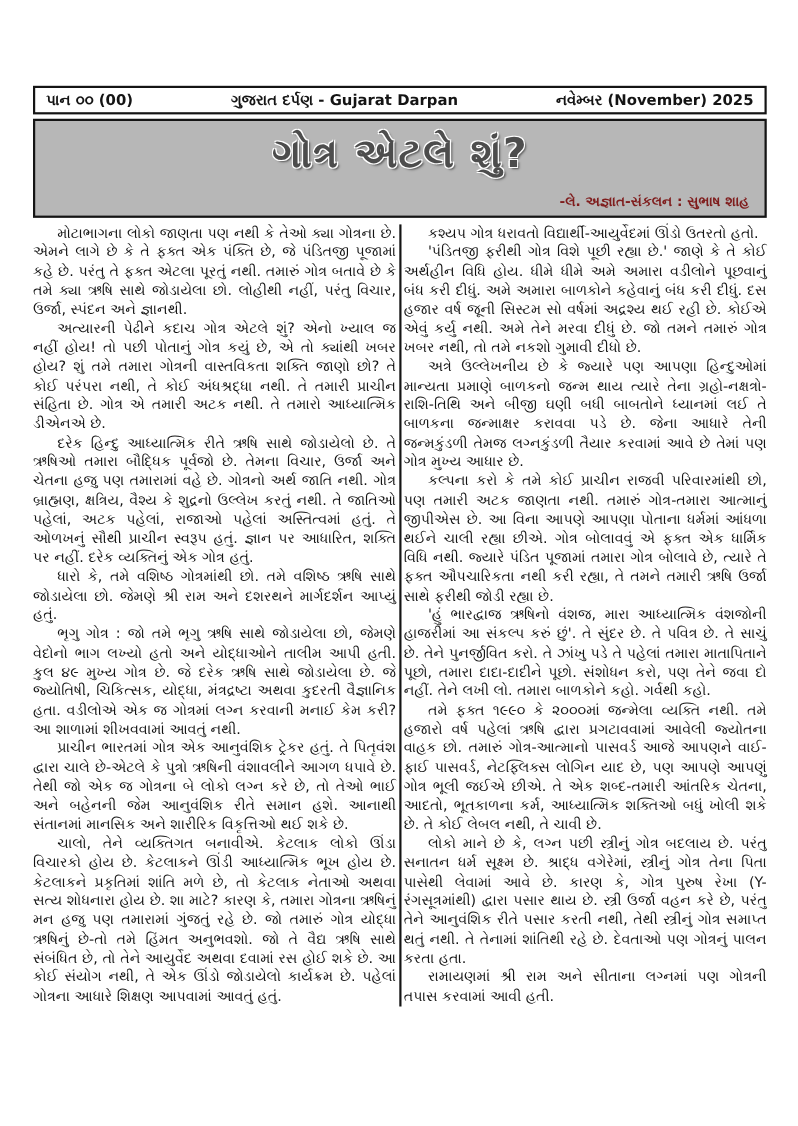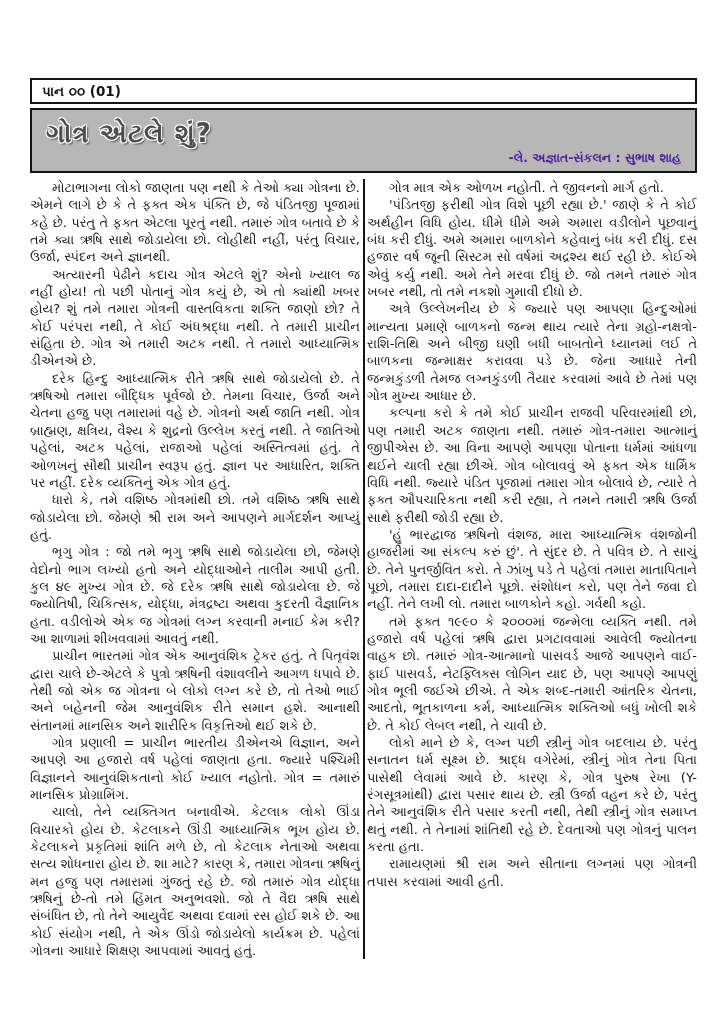--- a/index.html
+++ b/index.html
@@ -31,36 +31,36 @@
   .header-bar .cell { white-space: nowrap; }
   
   .title-band {
     border: 2px solid #141414;
     background: #b7b7b7;
     margin-top: 4px;
     padding: 8px 14px 5px 14px;
     min-height: 56px;
   }
   .title-band h1 {
-    text-align: left;
-    font-size: 26px;
+    text-align: center;
+    font-size: 37px;
     font-weight: bold;
     color: #4d4d4d;
     letter-spacing: 1px;
     text-shadow:
       -1px -1px 0 #ffffff, 1px -1px 0 #ffffff,
       -1px 1px 0 #ffffff, 1px 1px 0 #ffffff,
       2px 2px 2px rgba(0,0,0,0.55);
   }
   .byline {
     text-align: right;
     font-weight: bold;
     font-size: 12.5px;
-    color: #4c1d95;
-    margin-top: 1px;
+    color: #7f1d1d;
+    margin-top: 14px;
   }
   
   .columns {
     margin-top: 6px;
     display: flex;
     align-items: stretch;
   }
   .col {
     width: 330px;
     font-size: 13px;
@@ -74,43 +74,44 @@
     margin: 0 2px 0 3px;
     align-self: stretch;
   }
 </style>
 </head>
 <body>
 
 <div class="sheet">
 
   <div class="header-bar">
-    <span class="cell">પાન ૦૦ (01)</span>
+    <span class="cell">પાન ૦૦ (00)</span>
+    <span class="cell">ગુજરાત દર્પણ - Gujarat Darpan</span>
+    <span class="cell">નવેમ્બર (November) 2025</span>
   </div>
 
   <div class="title-band">
     <h1>ગોત્ર એટલે શું?</h1>
     <div class="byline">-લે. અજ્ઞાત-સંકલન : સુભાષ શાહ</div>
   </div>
 
   <div class="columns">
     <div class="col">
         <p>મોટાભાગના લોકો જાણતા પણ નથી કે તેઓ ક્યા ગોત્રના છે. એમને લાગે છે કે તે ફક્ત એક પંક્તિ છે, જે પંડિતજી પૂજામાં કહે છે. પરંતુ તે ફક્ત એટલા પૂરતું નથી. તમારું ગોત્ર બતાવે છે કે તમે ક્યા ઋષિ સાથે જોડાયેલા છો. લોહીથી નહીં, પરંતુ વિચાર, ઉર્જા, સ્પંદન અને જ્ઞાનથી.</p>
         <p>અત્યારની પેઢીને કદાચ ગોત્ર એટલે શું? એનો ખ્યાલ જ નહીં હોય! તો પછી પોતાનું ગોત્ર કયું છે, એ તો ક્યાંથી ખબર હોય? શું તમે તમારા ગોત્રની વાસ્તવિકતા શક્તિ જાણો છો? તે કોઈ પરંપરા નથી, તે કોઈ અંધશ્રદ્ધા નથી. તે તમારી પ્રાચીન સંહિતા છે. ગોત્ર એ તમારી અટક નથી. તે તમારો આધ્યાત્મિક ડીએનએ છે.</p>
         <p>દરેક હિન્દુ આધ્યાત્મિક રીતે ઋષિ સાથે જોડાયેલો છે. તે ઋષિઓ તમારા બૌદ્ધિક પૂર્વજો છે. તેમના વિચાર, ઉર્જા અને ચેતના હજુ પણ તમારામાં વહે છે. ગોત્રનો અર્થ જાતિ નથી. ગોત્ર બ્રાહ્મણ, ક્ષત્રિય, વૈશ્ય કે શુદ્રનો ઉલ્લેખ કરતું નથી. તે જાતિઓ પહેલાં, અટક પહેલાં, રાજાઓ પહેલાં અસ્તિત્વમાં હતું. તે ઓળખનું સૌથી પ્રાચીન સ્વરૂપ હતું. જ્ઞાન પર આધારિત, શક્તિ પર નહીં. દરેક વ્યક્તિનું એક ગોત્ર હતું.</p>
-        <p>ધારો કે, તમે વશિષ્ઠ ગોત્રમાંથી છો. તમે વશિષ્ઠ ઋષિ સાથે જોડાયેલા છો. જેમણે શ્રી રામ અને આપણને માર્ગદર્શન આપ્યું હતું.</p>
+        <p>ધારો કે, તમે વશિષ્ઠ ગોત્રમાંથી છો. તમે વશિષ્ઠ ઋષિ સાથે જોડાયેલા છો. જેમણે શ્રી રામ અને દશરથને માર્ગદર્શન આપ્યું હતું.</p>
         <p>ભૃગુ ગોત્ર : જો તમે ભૃગુ ઋષિ સાથે જોડાયેલા છો, જેમણે વેદોનો ભાગ લખ્યો હતો અને યોદ્ધાઓને તાલીમ આપી હતી. કુલ ૪૯ મુખ્ય ગોત્ર છે. જે દરેક ઋષિ સાથે જોડાયેલા છે. જે જ્યોતિષી, ચિકિત્સક, યોદ્ધા, મંત્રદ્રષ્ટા અથવા કુદરતી વૈજ્ઞાનિક હતા. વડીલોએ એક જ ગોત્રમાં લગ્ન કરવાની મનાઈ કેમ કરી? આ શાળામાં શીખવવામાં આવતું નથી.</p>
         <p>પ્રાચીન ભારતમાં ગોત્ર એક આનુવંશિક ટ્રેકર હતું. તે પિતૃવંશ દ્વારા ચાલે છે-એટલે કે પુત્રો ઋષિની વંશાવલીને આગળ ધપાવે છે. તેથી જો એક જ ગોત્રના બે લોકો લગ્ન કરે છે, તો તેઓ ભાઈ અને બહેનની જેમ આનુવંશિક રીતે સમાન હશે. આનાથી સંતાનમાં માનસિક અને શારીરિક વિકૃત્તિઓ થઈ શકે છે.</p>
-        <p>ગોત્ર પ્રણાલી = પ્રાચીન ભારતીય ડીએનએ વિજ્ઞાન, અને આપણે આ હજારો વર્ષ પહેલાં જાણતા હતા. જ્યારે પશ્ચિમી વિજ્ઞાનને આનુવંશિકતાનો કોઈ ખ્યાલ નહોતો. ગોત્ર = તમારું માનસિક પ્રોગ્રામિંગ.</p>
         <p>ચાલો, તેને વ્યક્તિગત બનાવીએ. કેટલાક લોકો ઊંડા વિચારકો હોય છે. કેટલાકને ઊંડી આધ્યાત્મિક ભૂખ હોય છે. કેટલાકને પ્રકૃતિમાં શાંતિ મળે છે, તો કેટલાક નેતાઓ અથવા સત્ય શોધનારા હોય છે. શા માટે? કારણ કે, તમારા ગોત્રના ઋષિનું મન હજુ પણ તમારામાં ગુંજતું રહે છે. જો તમારું ગોત્ર યોદ્ધા ઋષિનું છે-તો તમે હિંમત અનુભવશો. જો તે વૈદ્ય ઋષિ સાથે સંબંધિત છે, તો તેને આયુર્વેદ અથવા દવામાં રસ હોઈ શકે છે. આ કોઈ સંયોગ નથી, તે એક ઊંડો જોડાયેલો કાર્યક્રમ છે. પહેલાં ગોત્રના આધારે શિક્ષણ આપવામાં આવતું હતું.</p>
       </div>
     <div class="divider"></div>
     <div class="col">
       <div>
-          <p>ગોત્ર માત્ર એક ઓળખ નહોતી. તે જીવનનો માર્ગ હતો.</p>
+          <p>કશ્યપ ગોત્ર ધરાવતો વિદ્યાર્થી-આયુર્વેદમાં ઊંડો ઉતરતો હતો.</p>
           <p>'પંડિતજી ફરીથી ગોત્ર વિશે પૂછી રહ્યા છે.' જાણે કે તે કોઈ અર્થહીન વિધિ હોય. ધીમે ધીમે અમે અમારા વડીલોને પૂછવાનું બંધ કરી દીધું. અમે અમારા બાળકોને કહેવાનું બંધ કરી દીધું. દસ હજાર વર્ષ જૂની સિસ્ટમ સો વર્ષમાં અદ્રશ્ય થઈ રહી છે. કોઈએ એવું કર્યુ નથી. અમે તેને મરવા દીધું છે. જો તમને તમારું ગોત્ર ખબર નથી, તો તમે નકશો ગુમાવી દીધો છે.</p>
           <p>અત્રે ઉલ્લેખનીય છે કે જ્યારે પણ આપણા હિન્દુઓમાં માન્યતા પ્રમાણે બાળકનો જન્મ થાય ત્યારે તેના ગ્રહો-નક્ષત્રો-રાશિ-તિથિ અને બીજી ઘણી બધી બાબતોને ધ્યાનમાં લઈ તે બાળકના જન્માક્ષર કરાવવા પડે છે. જેના આધારે તેની જન્મકુંડળી તેમજ લગ્નકુંડળી તૈયાર કરવામાં આવે છે તેમાં પણ ગોત્ર મુખ્ય આધાર છે.</p>
           <p>કલ્પના કરો કે તમે કોઈ પ્રાચીન રાજવી પરિવારમાંથી છો, પણ તમારી અટક જાણતા નથી. તમારું ગોત્ર-તમારા આત્માનું જીપીએસ છે. આ વિના આપણે આપણા પોતાના ધર્મમાં આંધળા થઈને ચાલી રહ્યા છીએ. ગોત્ર બોલાવવું એ ફક્ત એક ધાર્મિક વિધિ નથી. જ્યારે પંડિત પૂજામાં તમારા ગોત્ર બોલાવે છે, ત્યારે તે ફક્ત ઔપચારિકતા નથી કરી રહ્યા, તે તમને તમારી ઋષિ ઉર્જા સાથે ફરીથી જોડી રહ્યા છે.</p>
           <p>'હું ભારદ્વાજ ઋષિનો વંશજ, મારા આધ્યાત્મિક વંશજોની હાજરીમાં આ સંકલ્પ કરું છું'. તે સુંદર છે. તે પવિત્ર છે. તે સાચું છે. તેને પુનર્જીવિત કરો. તે ઝાંખુ પડે તે પહેલાં તમારા માતાપિતાને પૂછો, તમારા દાદા-દાદીને પૂછો. સંશોધન કરો, પણ તેને જવા દો નહીં. તેને લખી લો. તમારા બાળકોને કહો. ગર્વથી કહો.</p>
           <p>તમે ફક્ત ૧૯૯૦ કે ૨૦૦૦માં જન્મેલા વ્યક્તિ નથી. તમે હજારો વર્ષ પહેલાં ઋષિ દ્વારા પ્રગટાવવામાં આવેલી જ્યોતના વાહક છો. તમારું ગોત્ર-આત્માનો પાસવર્ડ આજે આપણને વાઈ-ફાઈ પાસવર્ડ, નેટફ્લિક્સ લોગિન યાદ છે, પણ આપણે આપણું ગોત્ર ભૂલી જઈએ છીએ. તે એક શબ્દ-તમારી આંતરિક ચેતના, આદતો, ભૂતકાળના કર્મ, આધ્યાત્મિક શક્તિઓ બધું ખોલી શકે છે. તે કોઈ લેબલ નથી, તે ચાવી છે.</p>
           <p>લોકો માને છે કે, લગ્ન પછી સ્ત્રીનું ગોત્ર બદલાય છે. પરંતુ સનાતન ધર્મ સૂક્ષ્મ છે. શ્રાદ્ધ વગેરેમાં, સ્ત્રીનું ગોત્ર તેના પિતા પાસેથી લેવામાં આવે છે. કારણ કે, ગોત્ર પુરુષ રેખા (Y-રંગસૂત્રમાંથી) દ્વારા પસાર થાય છે. સ્ત્રી ઉર્જા વહન કરે છે, પરંતુ તેને આનુવંશિક રીતે પસાર કરતી નથી, તેથી સ્ત્રીનું ગોત્ર સમાપ્ત થતું નથી. તે તેનામાં શાંતિથી રહે છે. દેવતાઓ પણ ગોત્રનું પાલન કરતા હતા.</p>
           <p>રામાયણમાં શ્રી રામ અને સીતાના લગ્નમાં પણ ગોત્રની તપાસ કરવામાં આવી હતી.</p>
         </div>
 
     </div>

